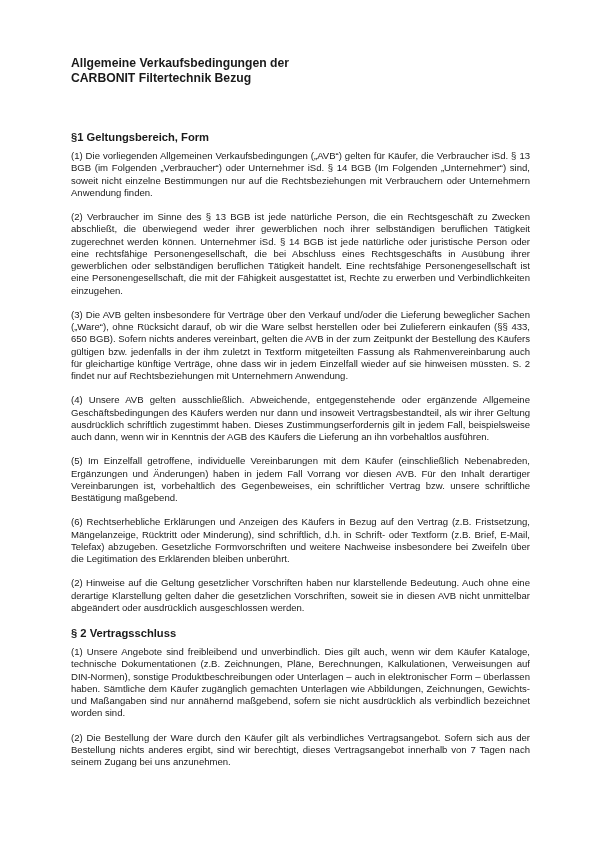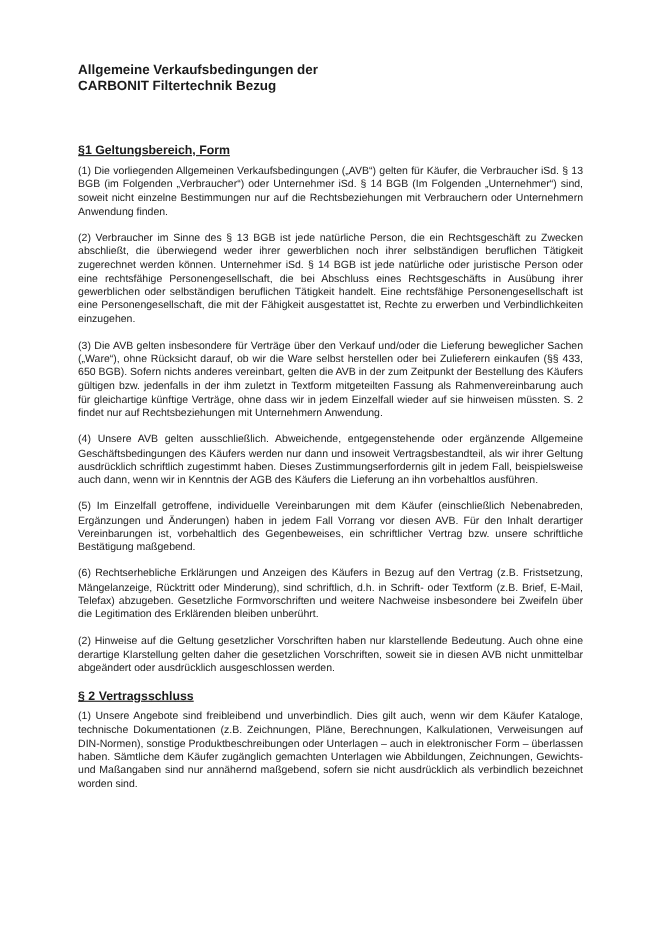--- a/index.html
+++ b/index.html
@@ -72,21 +72,20 @@
       top: 130px;
       width: 459px;
       font-size: 9.55px;
       line-height: 12.25px;
     }
     .section-title {
       font-weight: bold;
       font-size: 11.2px;
       line-height: 14px;
       margin: 0 0 6px 0;
-      text-decoration: underline;
     }
     .para {
       text-align: justify;
       margin: 0 0 12px 0;
     }
     .section-2 {
       margin-top: 7px;
     }
   </style>
 </head>
@@ -109,16 +108,17 @@
       <p class="para">(3) Die AVB gelten insbesondere für Verträge über den Verkauf und/oder die Lieferung beweglicher Sachen („Ware“), ohne Rücksicht darauf, ob wir die Ware selbst herstellen oder bei Zulieferern einkaufen (§§ 433, 650 BGB). Sofern nichts anderes vereinbart, gelten die AVB in der zum Zeitpunkt der Bestellung des Käufers gültigen bzw. jedenfalls in der ihm zuletzt in Textform mitgeteilten Fassung als Rahmenvereinbarung auch für gleichartige künftige Verträge, ohne dass wir in jedem Einzelfall wieder auf sie hinweisen müssten. S. 2 findet nur auf Rechtsbeziehungen mit Unternehmern Anwendung.</p>
       <p class="para">(4) Unsere AVB gelten ausschließlich. Abweichende, entgegenstehende oder ergänzende Allgemeine Geschäftsbedingungen des Käufers werden nur dann und insoweit Vertragsbestandteil, als wir ihrer Geltung ausdrücklich schriftlich zugestimmt haben. Dieses Zustimmungserfordernis gilt in jedem Fall, beispielsweise auch dann, wenn wir in Kenntnis der AGB des Käufers die Lieferung an ihn vorbehaltlos ausführen.</p>
       <p class="para">(5) Im Einzelfall getroffene, individuelle Vereinbarungen mit dem Käufer (einschließlich Nebenabreden, Ergänzungen und Änderungen) haben in jedem Fall Vorrang vor diesen AVB. Für den Inhalt derartiger Vereinbarungen ist, vorbehaltlich des Gegenbeweises, ein schriftlicher Vertrag bzw. unsere schriftliche Bestätigung maßgebend.</p>
       <p class="para">(6) Rechtserhebliche Erklärungen und Anzeigen des Käufers in Bezug auf den Vertrag (z.B. Fristsetzung, Mängelanzeige, Rücktritt oder Minderung), sind schriftlich, d.h. in Schrift- oder Textform (z.B. Brief, E-Mail, Telefax) abzugeben. Gesetzliche Formvorschriften und weitere Nachweise insbesondere bei Zweifeln über die Legitimation des Erklärenden bleiben unberührt.</p>
       <p class="para">(2) Hinweise auf die Geltung gesetzlicher Vorschriften haben nur klarstellende Bedeutung. Auch ohne eine derartige Klarstellung gelten daher die gesetzlichen Vorschriften, soweit sie in diesen AVB nicht unmittelbar abgeändert oder ausdrücklich ausgeschlossen werden.</p>
     </div>
 
     <div class="section-2">
       <div class="section-title">§ 2 Vertragsschluss</div>
       <p class="para">(1) Unsere Angebote sind freibleibend und unverbindlich. Dies gilt auch, wenn wir dem Käufer Kataloge, technische Dokumentationen (z.B. Zeichnungen, Pläne, Berechnungen, Kalkulationen, Verweisungen auf DIN-Normen), sonstige Produktbeschreibungen oder Unterlagen – auch in elektronischer Form – überlassen haben. Sämtliche dem Käufer zugänglich gemachten Unterlagen wie Abbildungen, Zeichnungen, Gewichts- und Maßangaben sind nur annähernd maßgebend, sofern sie nicht ausdrücklich als verbindlich bezeichnet worden sind.</p>
+      <p class="para">(2) Die Bestellung der Ware durch den Käufer gilt als verbindliches Vertragsangebot. Sofern sich aus der Bestellung nichts anderes ergibt, sind wir berechtigt, dieses Vertragsangebot innerhalb von 7 Tagen nach seinem Zugang bei uns anzunehmen.</p>
     </div>
 
   </div>
 </div>
 
 </body></html>

